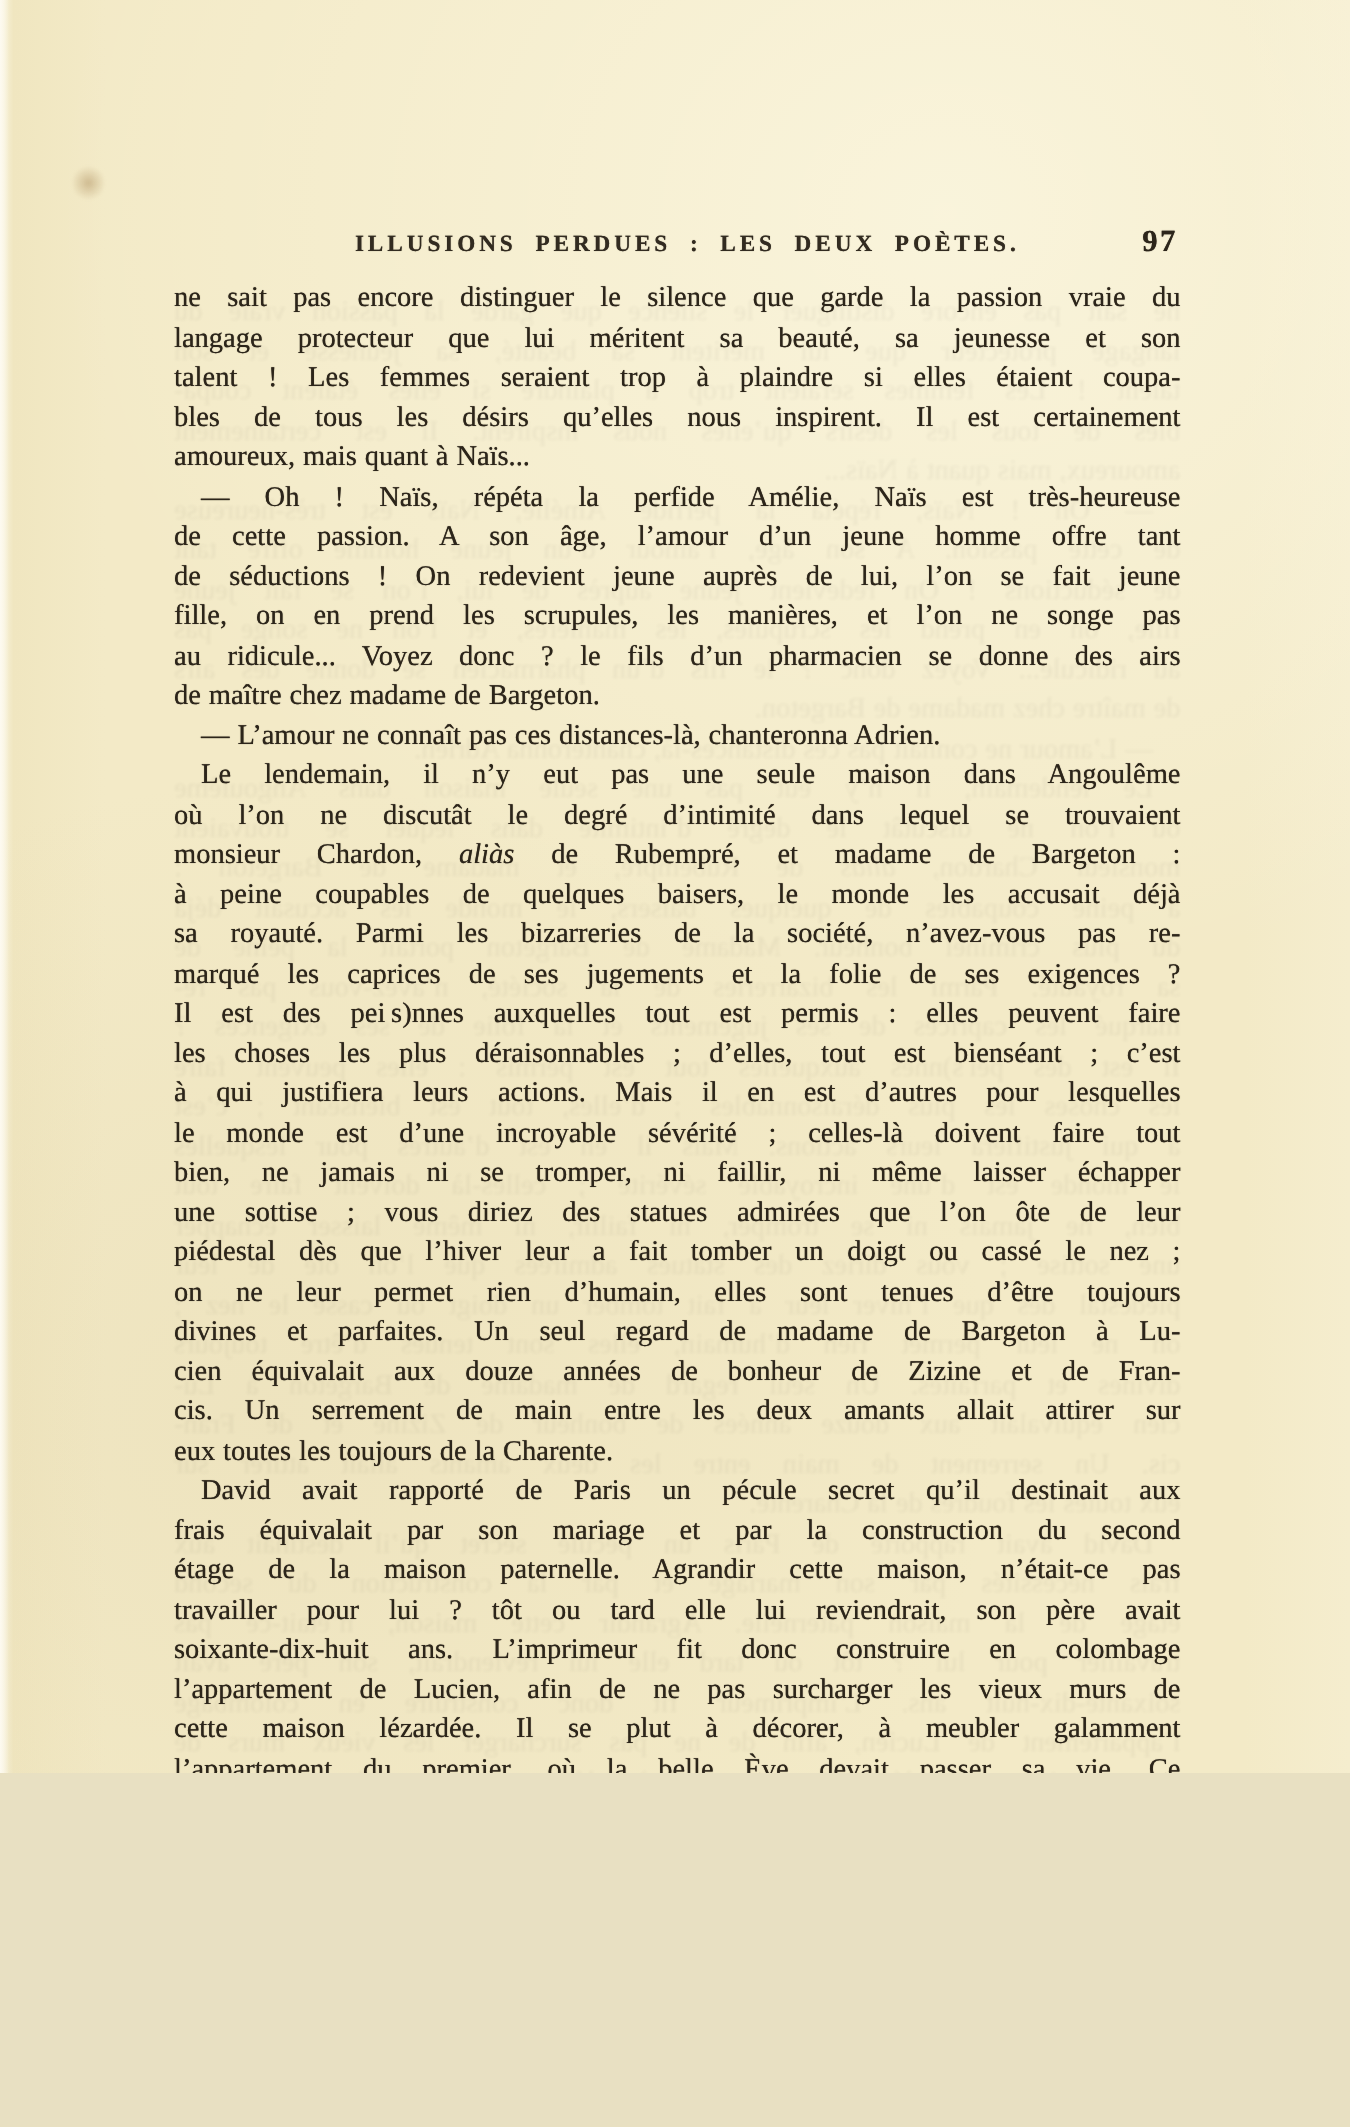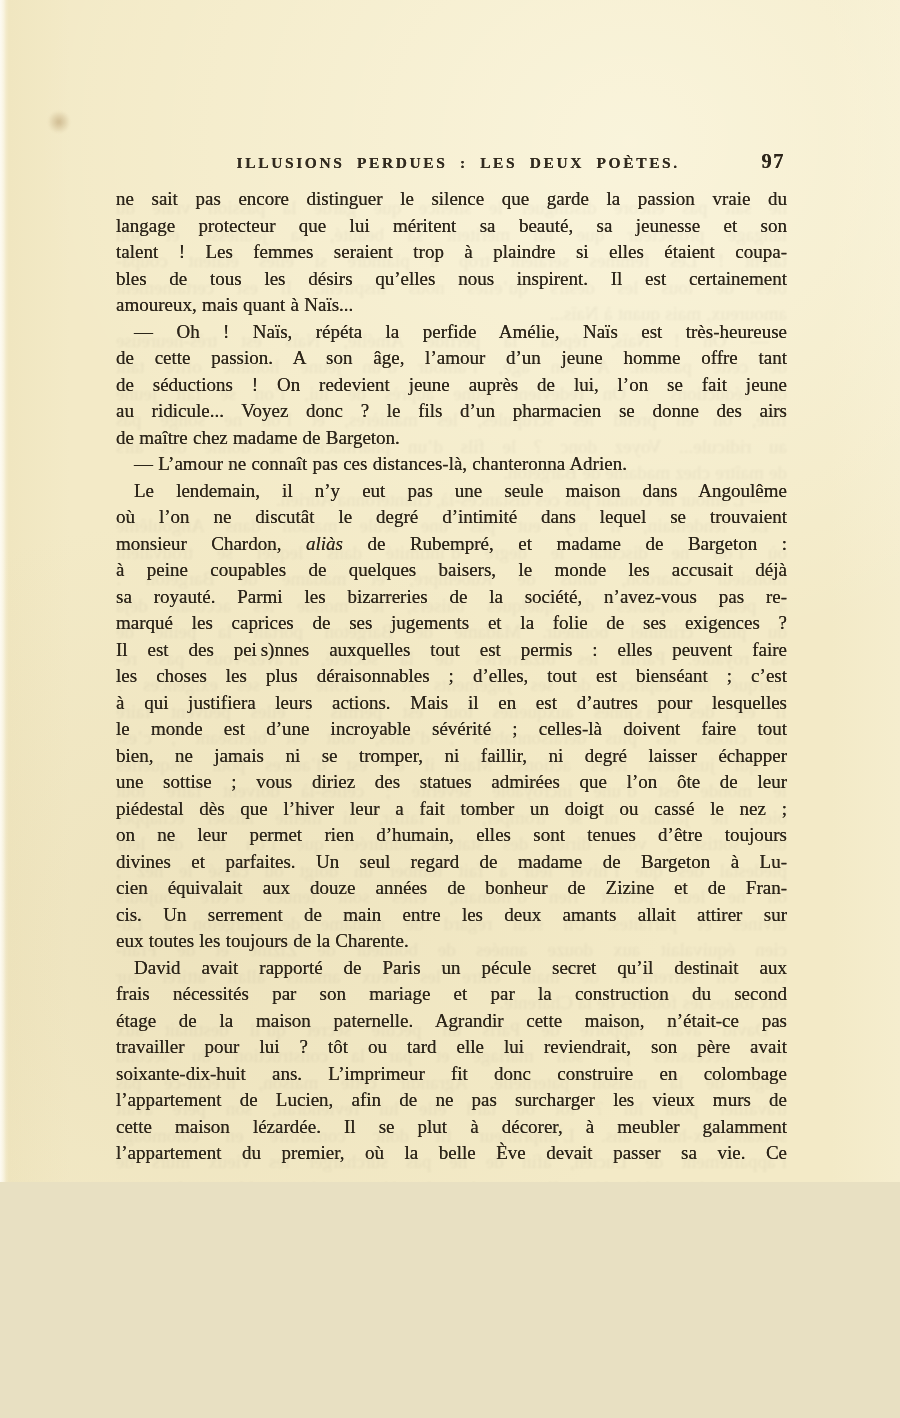--- a/index.html
+++ b/index.html
@@ -88,43 +88,44 @@
 
   <div class="textbody" id="textblock">
       <div class="line">ne sait pas encore distinguer le silence que garde la passion vraie du</div>
       <div class="line">langage protecteur que lui méritent sa beauté, sa jeunesse et son</div>
       <div class="line">talent&nbsp;! Les femmes seraient trop à plaindre si elles étaient coupa-</div>
       <div class="line">bles de tous les désirs qu’elles nous inspirent. Il est certainement</div>
       <div class="line end">amoureux, mais quant à Naïs...</div>
       <div class="line indent">— Oh&nbsp;! Naïs, répéta la perfide Amélie, Naïs est très-heureuse</div>
       <div class="line">de cette passion. A son âge, l’amour d’un jeune homme offre tant</div>
       <div class="line">de séductions&nbsp;! On redevient jeune auprès de lui, l’on se fait jeune</div>
+      <div class="line">fille, on en prend les scrupules, les manières, et l’on ne songe pas</div>
       <div class="line">au ridicule... Voyez donc&nbsp;? le fils d’un pharmacien se donne des airs</div>
       <div class="line end">de maître chez madame de Bargeton.</div>
       <div class="line indent end">— L’amour ne connaît pas ces distances-là, chanteronna Adrien.</div>
       <div class="line indent">Le lendemain, il n’y eut pas une seule maison dans Angoulême</div>
       <div class="line">où l’on ne discutât le degré d’intimité dans lequel se trouvaient</div>
       <div class="line">monsieur Chardon, <i>aliàs</i> de Rubempré, et madame de Bargeton&nbsp;:</div>
       <div class="line">à peine coupables de quelques baisers, le monde les accusait déjà</div>
       <div class="line">sa royauté. Parmi les bizarreries de la société, n’avez-vous pas re-</div>
       <div class="line">marqué les caprices de ses jugements et la folie de ses exigences&nbsp;?</div>
       <div class="line">Il est des pei s)nnes auxquelles tout est permis&nbsp;: elles peuvent faire</div>
       <div class="line">les choses les plus déraisonnables&nbsp;; d’elles, tout est bienséant&nbsp;; c’est</div>
       <div class="line">à qui justifiera leurs actions. Mais il en est d’autres pour lesquelles</div>
       <div class="line">le monde est d’une incroyable sévérité&nbsp;; celles-là doivent faire tout</div>
-      <div class="line">bien, ne jamais ni se tromper, ni faillir, ni degré laisser échapper</div>
+      <div class="line">bien, ne jamais ni se tromper, ni faillir, ni même laisser échapper</div>
       <div class="line">une sottise&nbsp;; vous diriez des statues admirées que l’on ôte de leur</div>
       <div class="line">piédestal dès que l’hiver leur a fait tomber un doigt ou cassé le nez&nbsp;;</div>
       <div class="line">on ne leur permet rien d’humain, elles sont tenues d’être toujours</div>
       <div class="line">divines et parfaites. Un seul regard de madame de Bargeton à Lu-</div>
       <div class="line">cien équivalait aux douze années de bonheur de Zizine et de Fran-</div>
       <div class="line">cis. Un serrement de main entre les deux amants allait attirer sur</div>
       <div class="line end">eux toutes les toujours de la Charente.</div>
       <div class="line indent">David avait rapporté de Paris un pécule secret qu’il destinait aux</div>
-      <div class="line">frais nécessités par son mariage et par la construction du second</div>
+      <div class="line">frais équivalait par son mariage et par la construction du second</div>
       <div class="line">étage de la maison paternelle. Agrandir cette maison, n’était-ce pas</div>
       <div class="line">travailler pour lui&nbsp;? tôt ou tard elle lui reviendrait, son père avait</div>
       <div class="line">soixante-dix-huit ans. L’imprimeur fit donc construire en colombage</div>
       <div class="line">l’appartement de Lucien, afin de ne pas surcharger les vieux murs de</div>
       <div class="line">cette maison lézardée. Il se plut à décorer, à meubler galamment</div>
       <div class="line">l’appartement du premier, où la belle Ève devait passer sa vie. Ce</div>
     </div>
 
   <div class="footer">
     <span class="sig">COM. HUM. T. VIII.</span>

